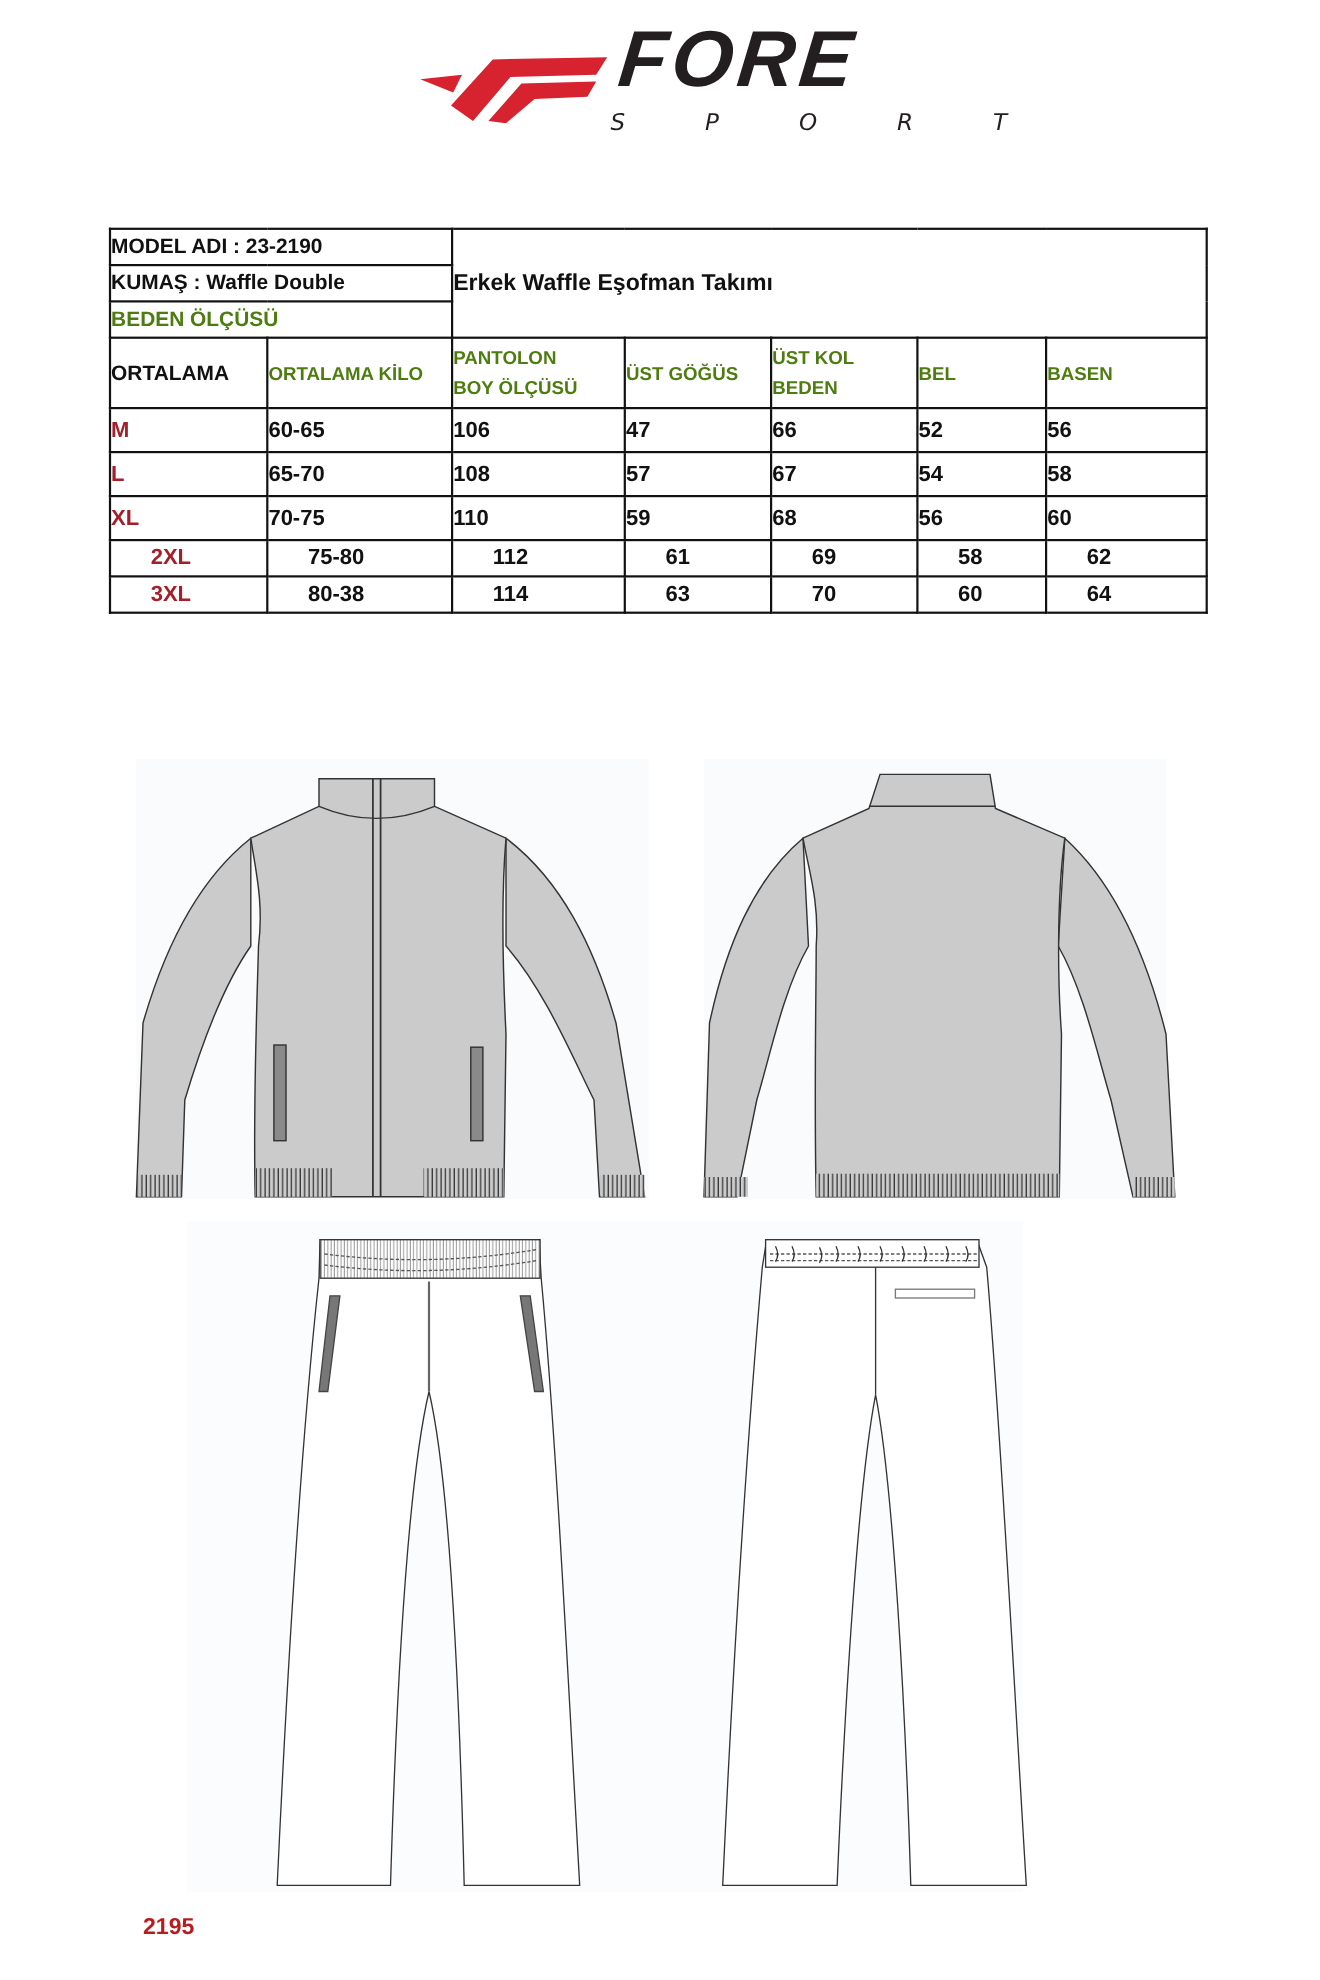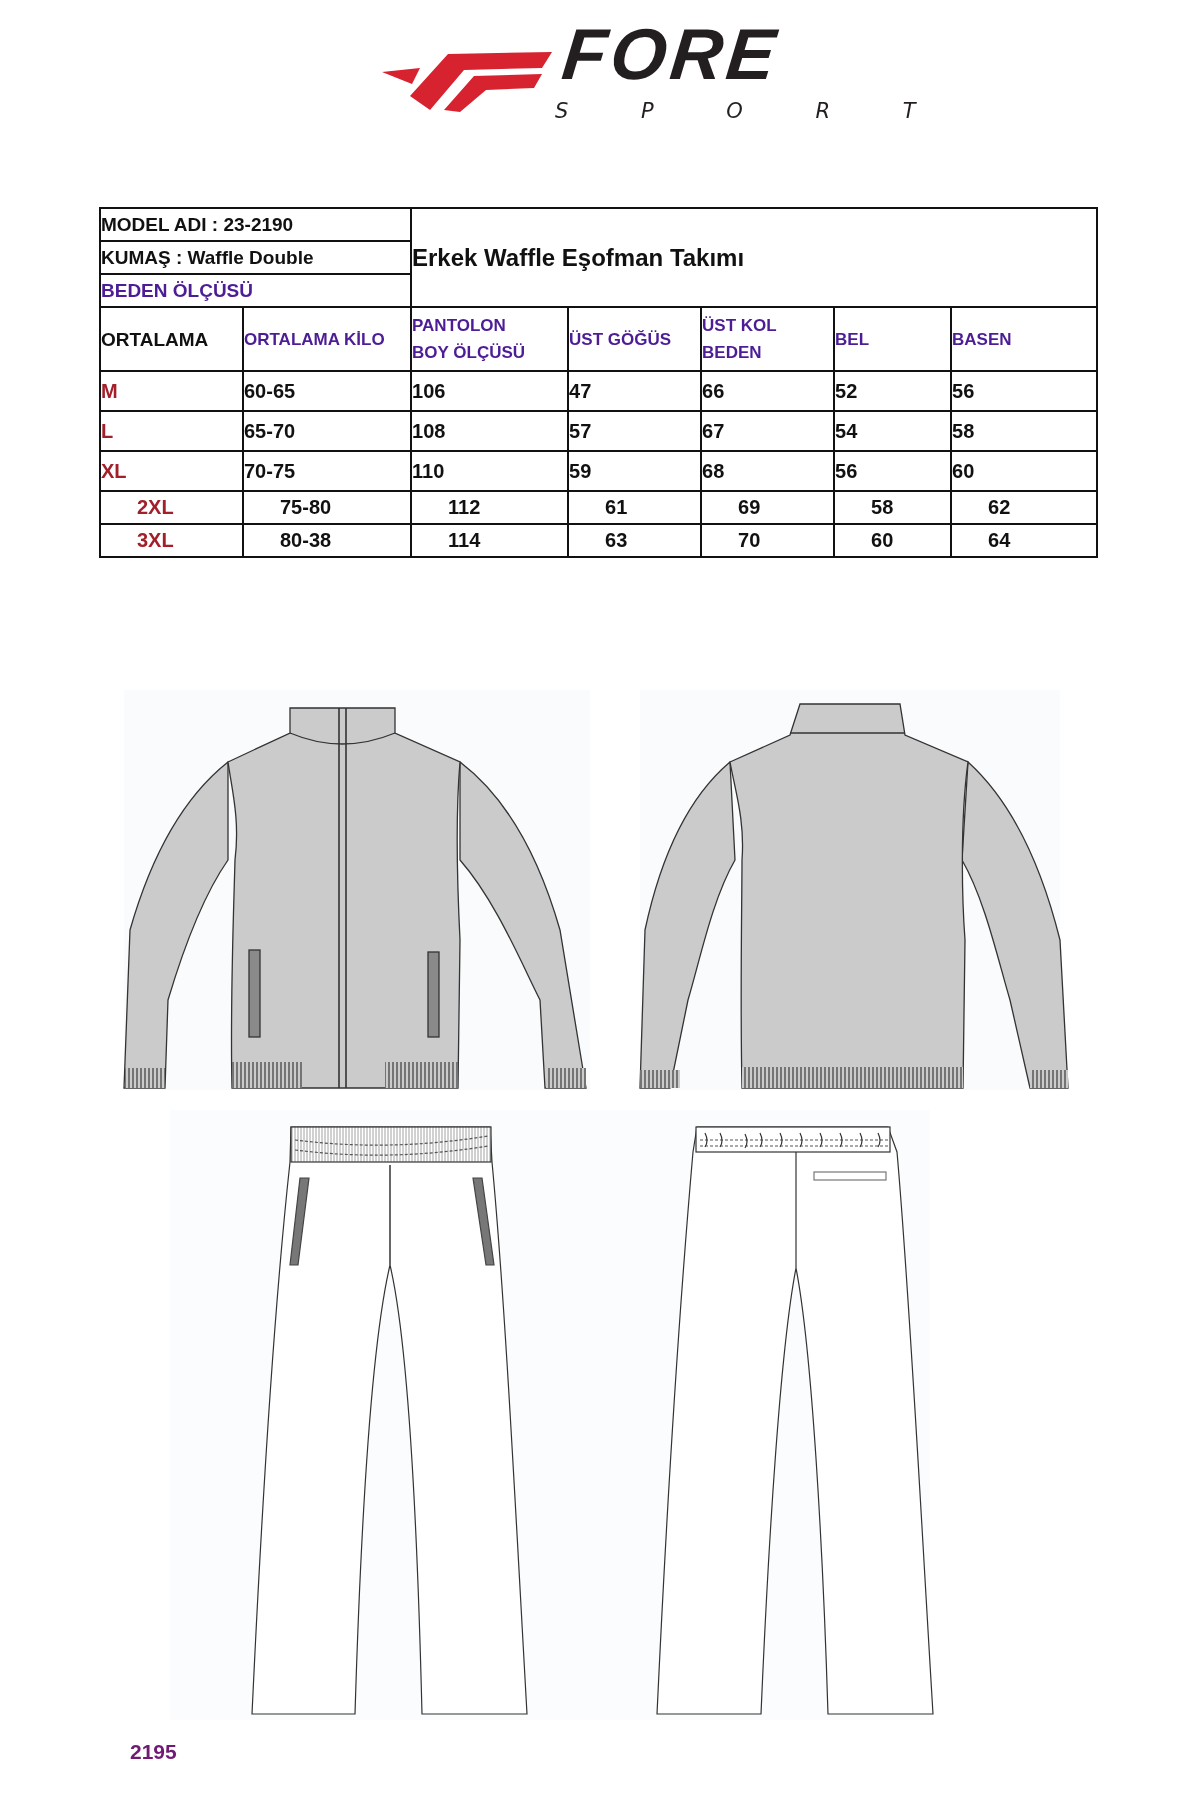--- a/index.html
+++ b/index.html
@@ -4,30 +4,30 @@
 <style>
   html,body{margin:0;padding:0;background:#ffffff;}
   body{width:1200px;height:1800px;position:relative;overflow:hidden;font-family:"Liberation Sans","DejaVu Sans",sans-serif;color:#111;}
   .abs{position:absolute;}
   .brand-name{left:563px;top:18px;font-family:"Liberation Sans",sans-serif;font-weight:bold;font-style:italic;font-size:72px;letter-spacing:4px;color:#231f20;line-height:72px;transform:skewX(-6deg);}
   .brand-sub{left:555px;top:88px;font-family:"DejaVu Sans",sans-serif;font-style:italic;font-size:21px;letter-spacing:33px;color:#231f20;line-height:24px;margin-top:11px;}
   
   table.size{position:absolute;left:99px;top:207px;width:997px;border-collapse:collapse;table-layout:fixed;}
   table.size td{border:2.5px solid #111;text-align:left;vertical-align:middle;font-weight:bold;padding:0;font-family:Liberation Sans, sans-serif;}
   .meta{font-size:19px;height:31px;}
-  .red{color:#4c1d95;margin-left:16px;}
-  .title-cell{font-size:24px;}
+  .red{color:#4d7c0f;margin-left:16px;}
+  .title-cell{font-size:21px;}
   .hdr{font-size:17px;height:62px;line-height:27px;}
   .hdr.black{font-size:19px;color:#111;}
   .cell{font-size:20px;height:38px;}
   .cell.short{height:31px;padding-left:36px;}
   .size-label{color:#a3202a;font-size:20px;}
   
   .drawing{position:absolute;}
-  .code{left:130px;top:1740px;font-family:"Liberation Sans",sans-serif;font-weight:bold;font-size:21px;color:#701a75;text-align:right;}
+  .code{left:130px;top:1740px;font-family:"Liberation Sans",sans-serif;font-weight:bold;font-size:21px;color:#b91c1c;text-align:right;}
 </style>
 </head>
 <body>
 
 <div class="abs" style="left:0;top:0;width:1200px;height:130px;">
   <svg class="abs" style="left:382px;top:50px;" width="170" height="62" viewBox="0 0 170 62">
     <polygon points="0,22 38,18 30,34" fill="#d7222f"></polygon>
     <polygon points="28,46 66,4 170,2 160,18 82,20 48,60" fill="#d7222f"></polygon>
     <polygon points="62,60 92,26 160,24 152,38 104,40 78,62" fill="#d7222f"></polygon>
   </svg>

